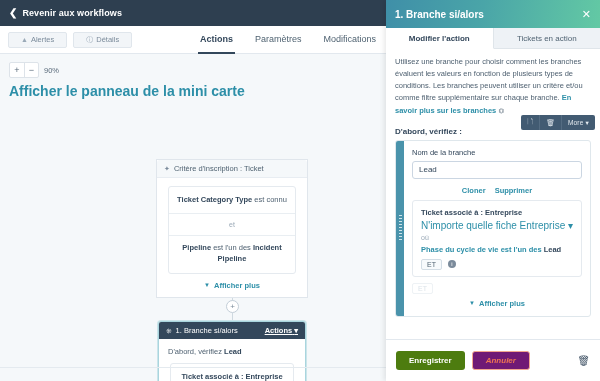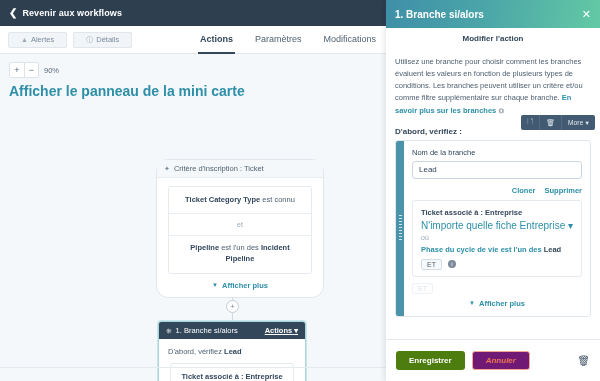--- a/index.html
+++ b/index.html
@@ -83,22 +83,22 @@
   .plusnode {
     position: absolute; left: 226px; top: 201px;
     width: 13px; height: 13px; border-radius: 50%;
     background: #fff; border: 1px solid #c3ced8;
     display: flex; align-items: center; justify-content: center;
     font-size: 8px; color: #7b8b9b; line-height: 1;
   }
 
   .card {
     position: absolute; background: #fff;
-    border: 1px solid #e0e6ec; border-radius: 12px;
-    width: 168px;
+    border: 1px solid #e0e6ec; border-radius: 0;
+    width: 152px;
   }
   .card.enroll { left: 156px; top: 60px; }
   .card.branch {
     left: 158px; top: 222px; width: 148px;
     border: 1px solid #a9d5de; border-radius: 3px;
     box-shadow: 0 0 0 1px #cbe5ea;
   }
   .card-head {
     display: flex; align-items: center;
     padding: 4px 7px; font-size: 7.5px;
@@ -223,21 +223,21 @@
     font-size: 7.5px; color: #33475b; font-weight: normal;
     margin-bottom: 4px;
   }
   .text-input {
     border: 1px solid #cbd6e2; border-radius: 3px;
     height: 18px; display: flex; align-items: center;
     padding: 0 6px; font-size: 8px; color: #33475b;
     background: #fff;
   }
   .links-row {
-    display: flex; justify-content: flex-end; gap: 9px;
+    display: flex; justify-content: center; gap: 9px;
     margin: 7px 0 5px;
   }
   .links-row span { font-size: 7.5px; color: #2d8fa8; font-weight: bold; }
 
   .cond-box {
     border: 1px solid #e5eaef; border-radius: 3px;
     padding: 7px 8px 6px;
   }
   .cb-title { font-size: 7.5px; color: #33475b; font-weight: bold; }
   .cb-select {
@@ -391,20 +391,21 @@
 
   <div class="panel">
 
     <div class="panel-head">
       <span class="panel-title">1. Branche si/alors</span>
       <span class="panel-close">✕</span>
     </div>
 
     <div class="panel-tabs">
       <div class="ptab active">Modifier l'action</div>
+      <div class="ptab">Tickets en action</div>
     </div>
 
     <div class="panel-body">
       <div class="desc">
         <span>Utilisez une branche pour choisir comment les branches évaluent les valeurs en fonction de plusieurs types de conditions. Les branches peuvent utiliser un critère et/ou comme filtre supplémentaire sur chaque branche. </span><a href="#">En savoir plus sur les branches</a>
         <span class="ext">⏣</span>
       </div>
 
       <div class="dabord">D'abord, vérifiez :</div>
 

